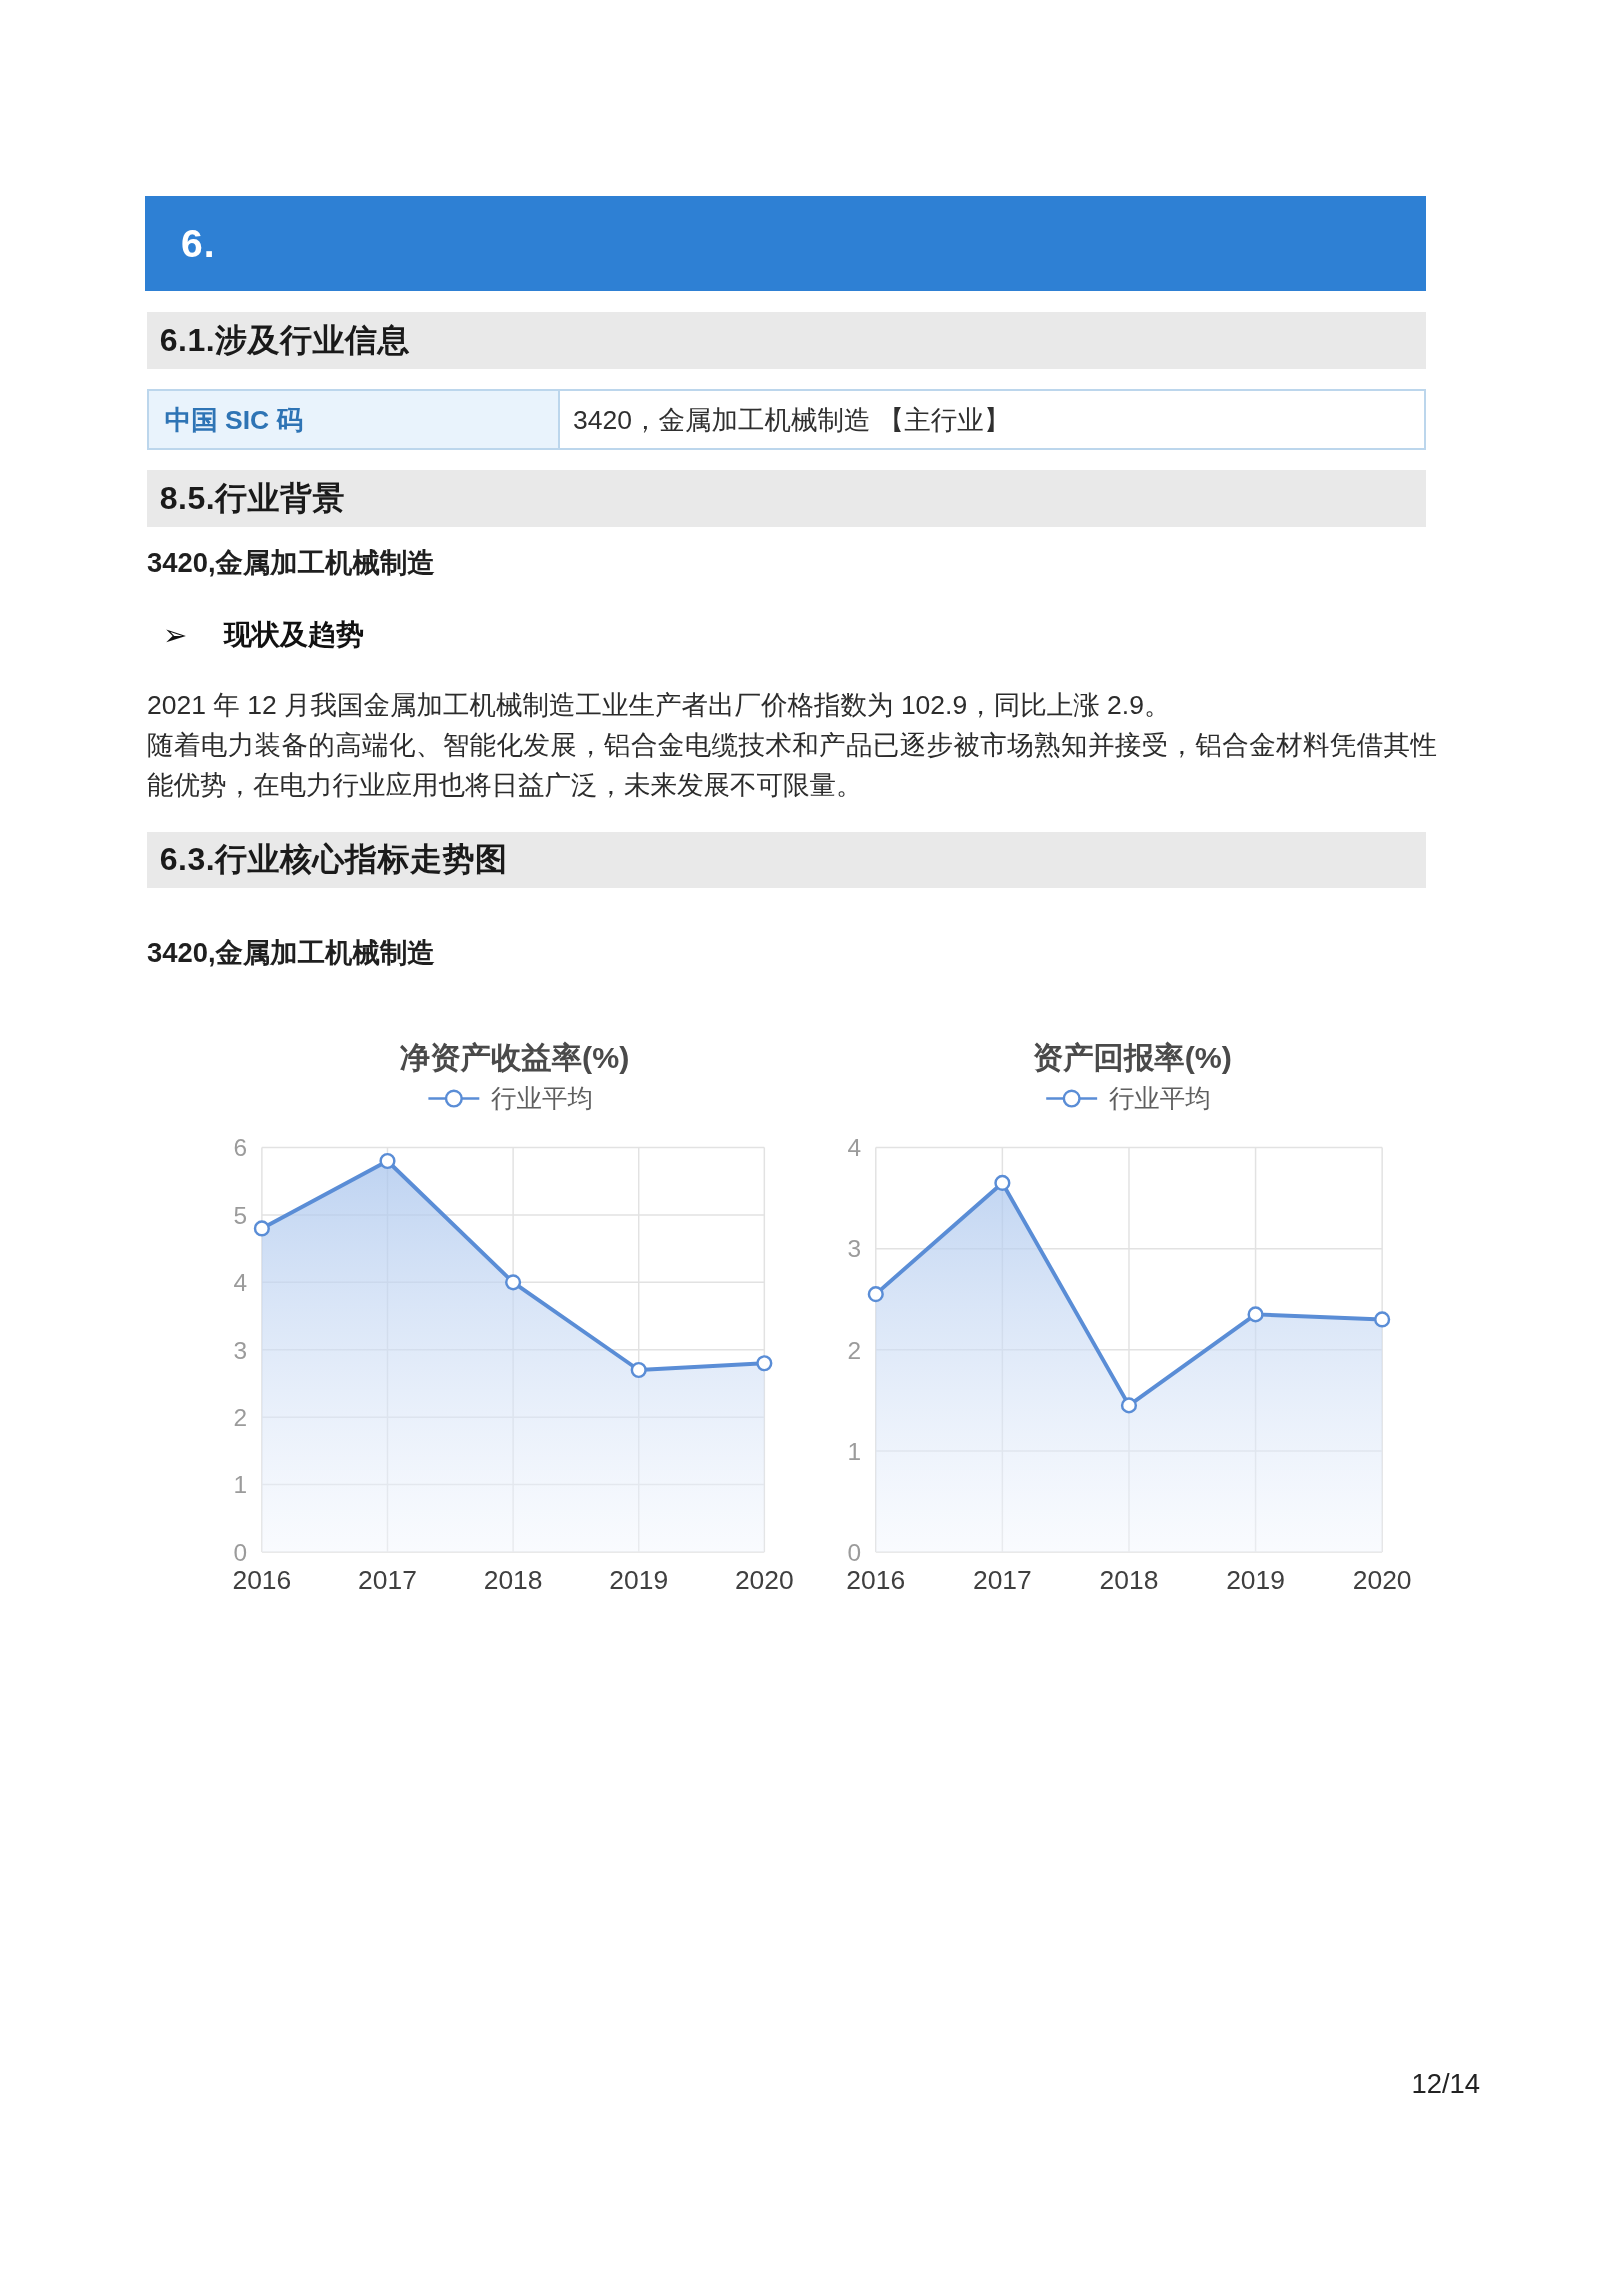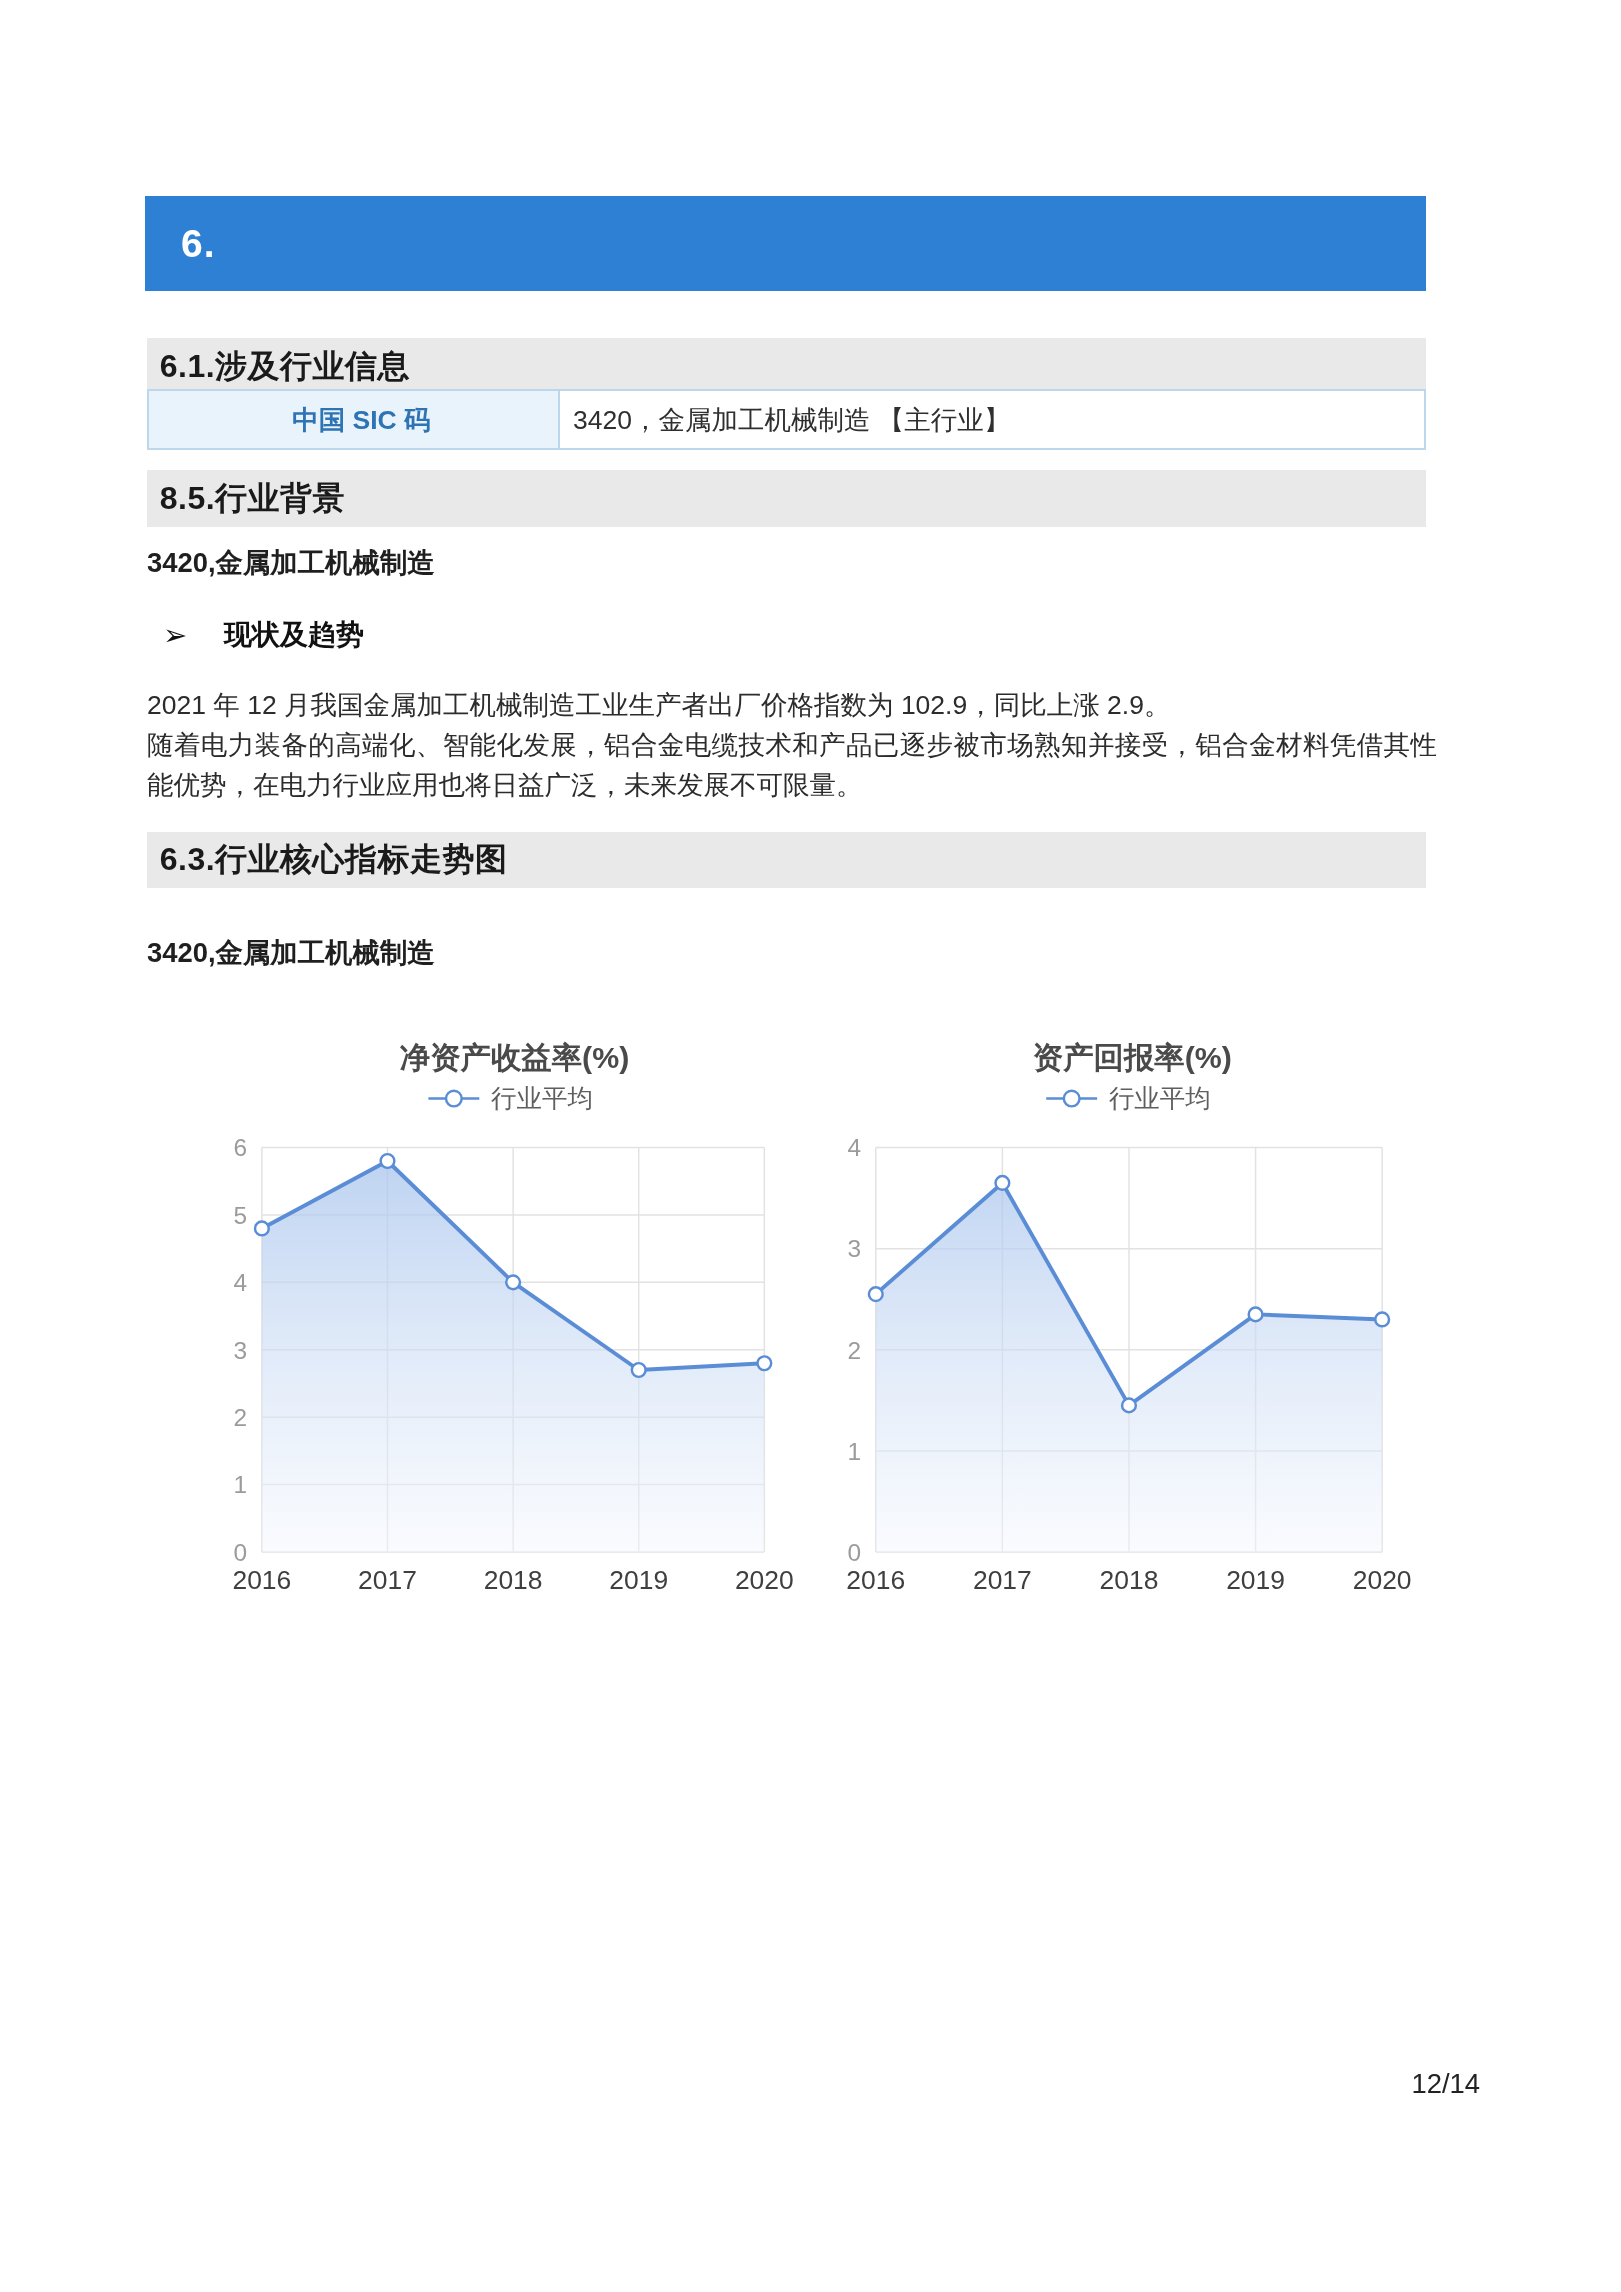--- a/index.html
+++ b/index.html
@@ -15,32 +15,32 @@
     background:#2e80d4;color:#ffffff;display:flex;align-items:center;
     font-weight:bold;font-size:39px;letter-spacing:1px;
   }
   .h1-num{margin-left:36px;width:65px;}
   
   .sec-bar{
     left:147px;width:1279px;height:57px;background:#e9e9e9;
     display:flex;align-items:center;font-weight:bold;font-size:32px;color:#1a1a1a;
     padding-left:12.7px;box-sizing:border-box;letter-spacing:0.5px;
   }
-  .sec-61{top:312px;margin-top:26px;}
+  .sec-61{top:312px;}
   .sec-62{top:470px;}
   .sec-63{top:832px;height:56px;}
   
   .sic-row{
     left:147px;top:389px;width:1279px;height:61px;
     display:flex;border:2px solid #bcd6ec;box-sizing:border-box;background:#ffffff;
   }
   .sic-cell-label{
     width:411px;background:#e9f3fc;border-right:2px solid #bcd6ec;box-sizing:border-box;
     display:flex;align-items:center;padding-left:15.7px;
-    color:#2e74b5;font-weight:bold;font-size:26.5px;justify-content:center;
+    color:#2e74b5;font-weight:bold;font-size:26.5px;
   }
   .sic-cell-value{
     flex:1;display:flex;align-items:center;padding-left:13px;
     color:#2f2f2f;font-size:26.5px;
   }
   .bold-line{font-weight:bold;font-size:27.4px;color:#1f1f1f;}
   .bold-1{left:147px;top:545px;}
   .bold-2{left:147px;top:935px;}
   .bullet-row{left:163px;top:616px;display:flex;align-items:center;}
   .bullet-marker{font-size:29px;color:#111;width:61px;}

